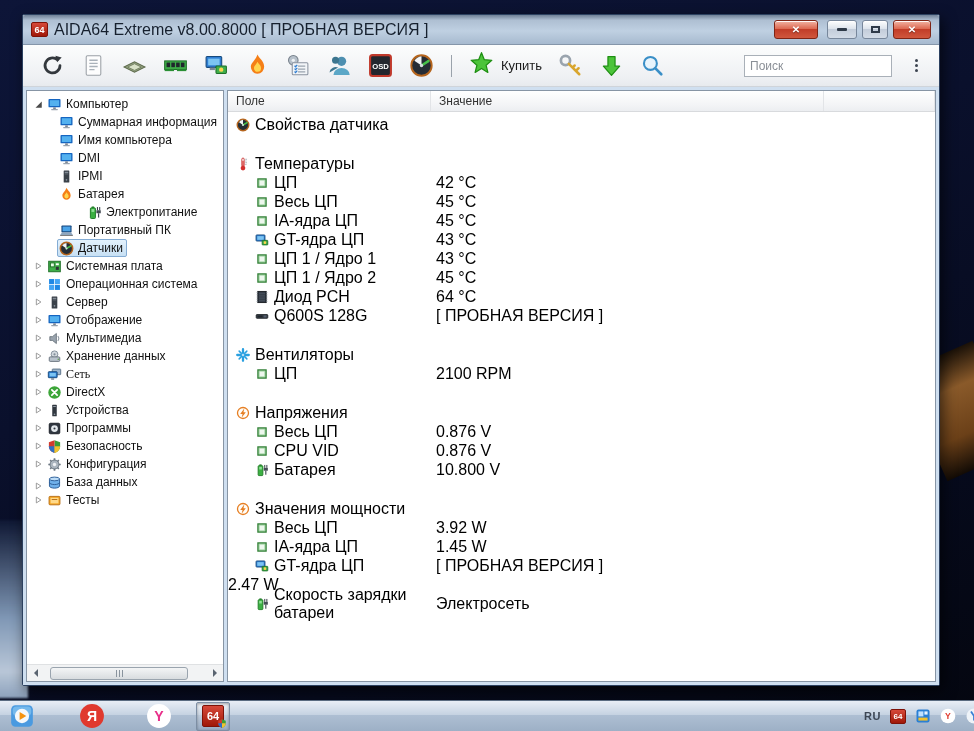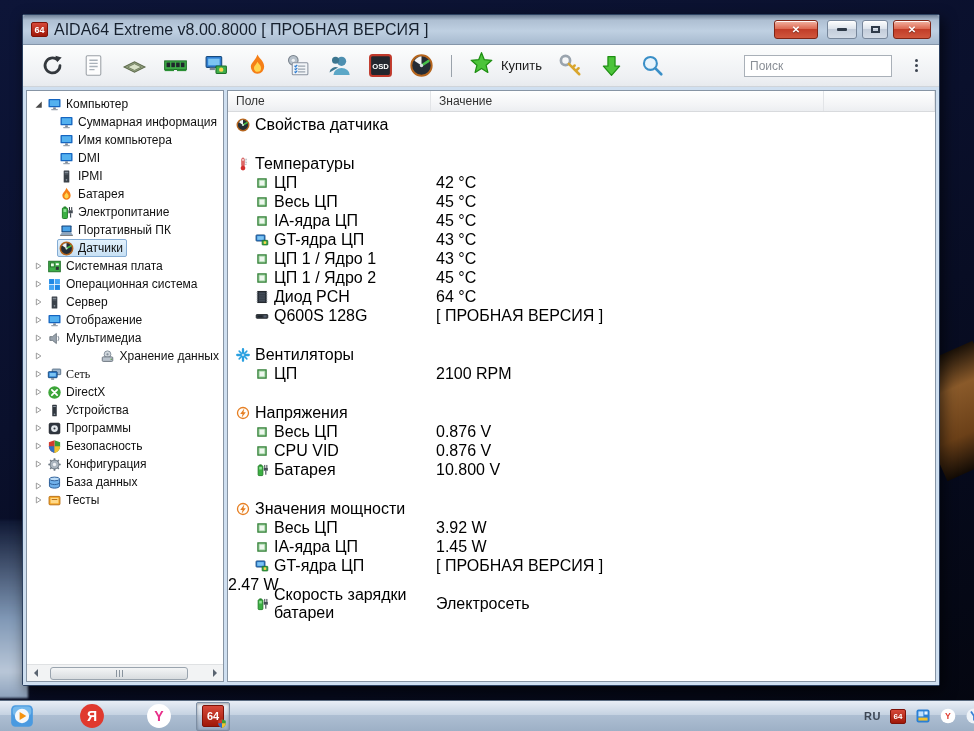--- a/index.html
+++ b/index.html
@@ -320,21 +320,21 @@
             <span class="selwrap">
               <span class="tic">
                 <svg width="15" height="15" viewBox="0 0 16 16">
                   <path d="M8 0.8 C9.2 3.8 12.4 5 12.4 9 A4.4 4.6 0 0 1 3.6 9 C3.6 6.2 6.6 5 8 0.8z" fill="#f57f17"></path>
                   <path d="M8 5.6 C8.9 7.4 10.3 7.8 10.3 9.9 A2.3 2.3 0 0 1 5.7 9.9 C5.7 8.2 7.2 7.6 8 5.6z" fill="#ffd54f"></path>
                 </svg>
               </span>
               <span class="lbl">Батарея</span>
             </span>
           </div>
-          <div class="trow" style="padding-left: 30px;">
+          <div class="trow" style="padding-left: 30px; margin-left: 28px;">
             <span class="selwrap">
               <span class="tic">
                 <svg width="15" height="15" viewBox="0 0 16 16">
                   <rect x="5" y="1.6" width="2.6" height="1.5" fill="#1d7a24"></rect>
                   <rect x="3.6" y="3" width="5.4" height="11.4" rx="1" fill="#3cb043" stroke="#1d7a24"></rect>
                   <rect x="4.8" y="4.4" width="3" height="3" fill="#8fe096"></rect>
                   <rect x="10.6" y="2.2" width="1.1" height="3.4" fill="#30373f"></rect>
                   <rect x="13" y="2.2" width="1.1" height="3.4" fill="#30373f"></rect>
                   <path d="M10 5.6 h4.7 v3.2 h-4.7z" fill="#444c55"></path>
                   <rect x="11.7" y="8.8" width="1.3" height="4.6" fill="#444c55"></rect>
@@ -450,21 +450,21 @@
             <span class="selwrap">
               <span class="tic">
                 <svg width="15" height="15" viewBox="0 0 16 16">
                   <path d="M3 6 h2.8 L10 2.6 v10.8 L5.8 10 H3z" fill="#9aa4ae" stroke="#5a646e" stroke-width="0.8"></path>
                   <path d="M11.5 5.5 a3.4 3.4 0 0 1 0 5" stroke="#8a949e" fill="none" stroke-width="1.1"></path>
                 </svg>
               </span>
               <span class="lbl">Мультимедиа</span>
             </span>
           </div>
-          <div class="trow" style="padding-left: 4px; justify-content: space-between;">
+          <div class="trow" style="padding-left: 4px;">
             <span class="arr">
               <svg width="10" height="10" viewBox="0 0 12 12">
                 <path d="M4 2.5 L9.5 6 L4 9.5z" fill="#fff" stroke="#8a8a8a"></path>
               </svg>
             </span>
             <span class="selwrap">
               <span class="tic">
                 <svg width="15" height="15" viewBox="0 0 16 16">
                   <circle cx="8" cy="5.6" r="3.6" fill="#d3d9df" stroke="#828e9a"></circle>
                   <circle cx="8" cy="5.6" r="1.2" fill="#828e9a"></circle>

